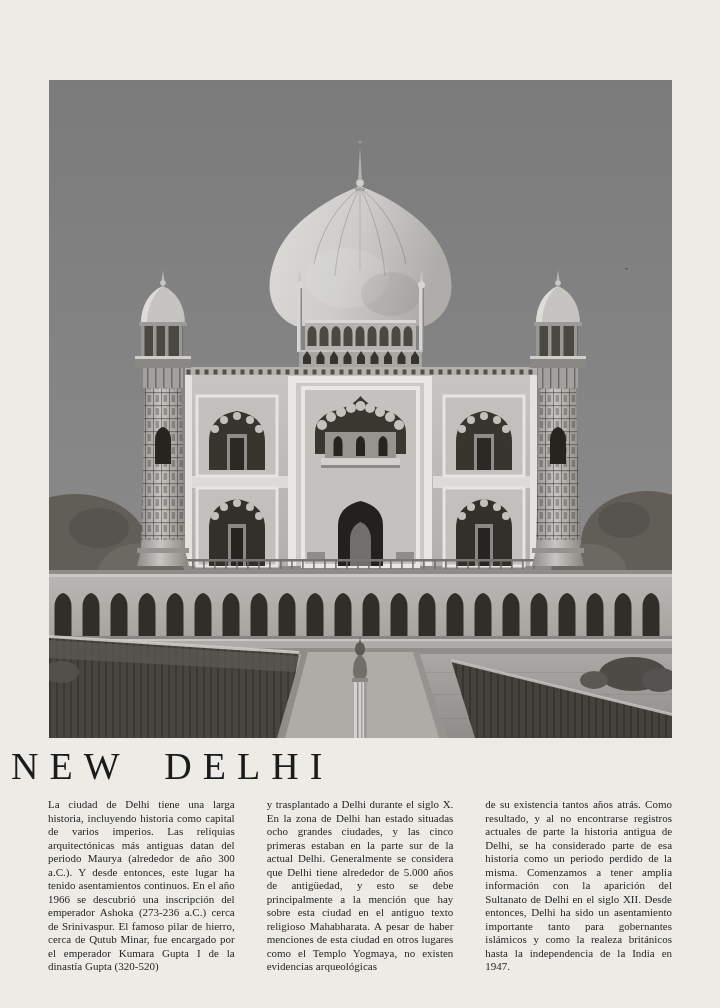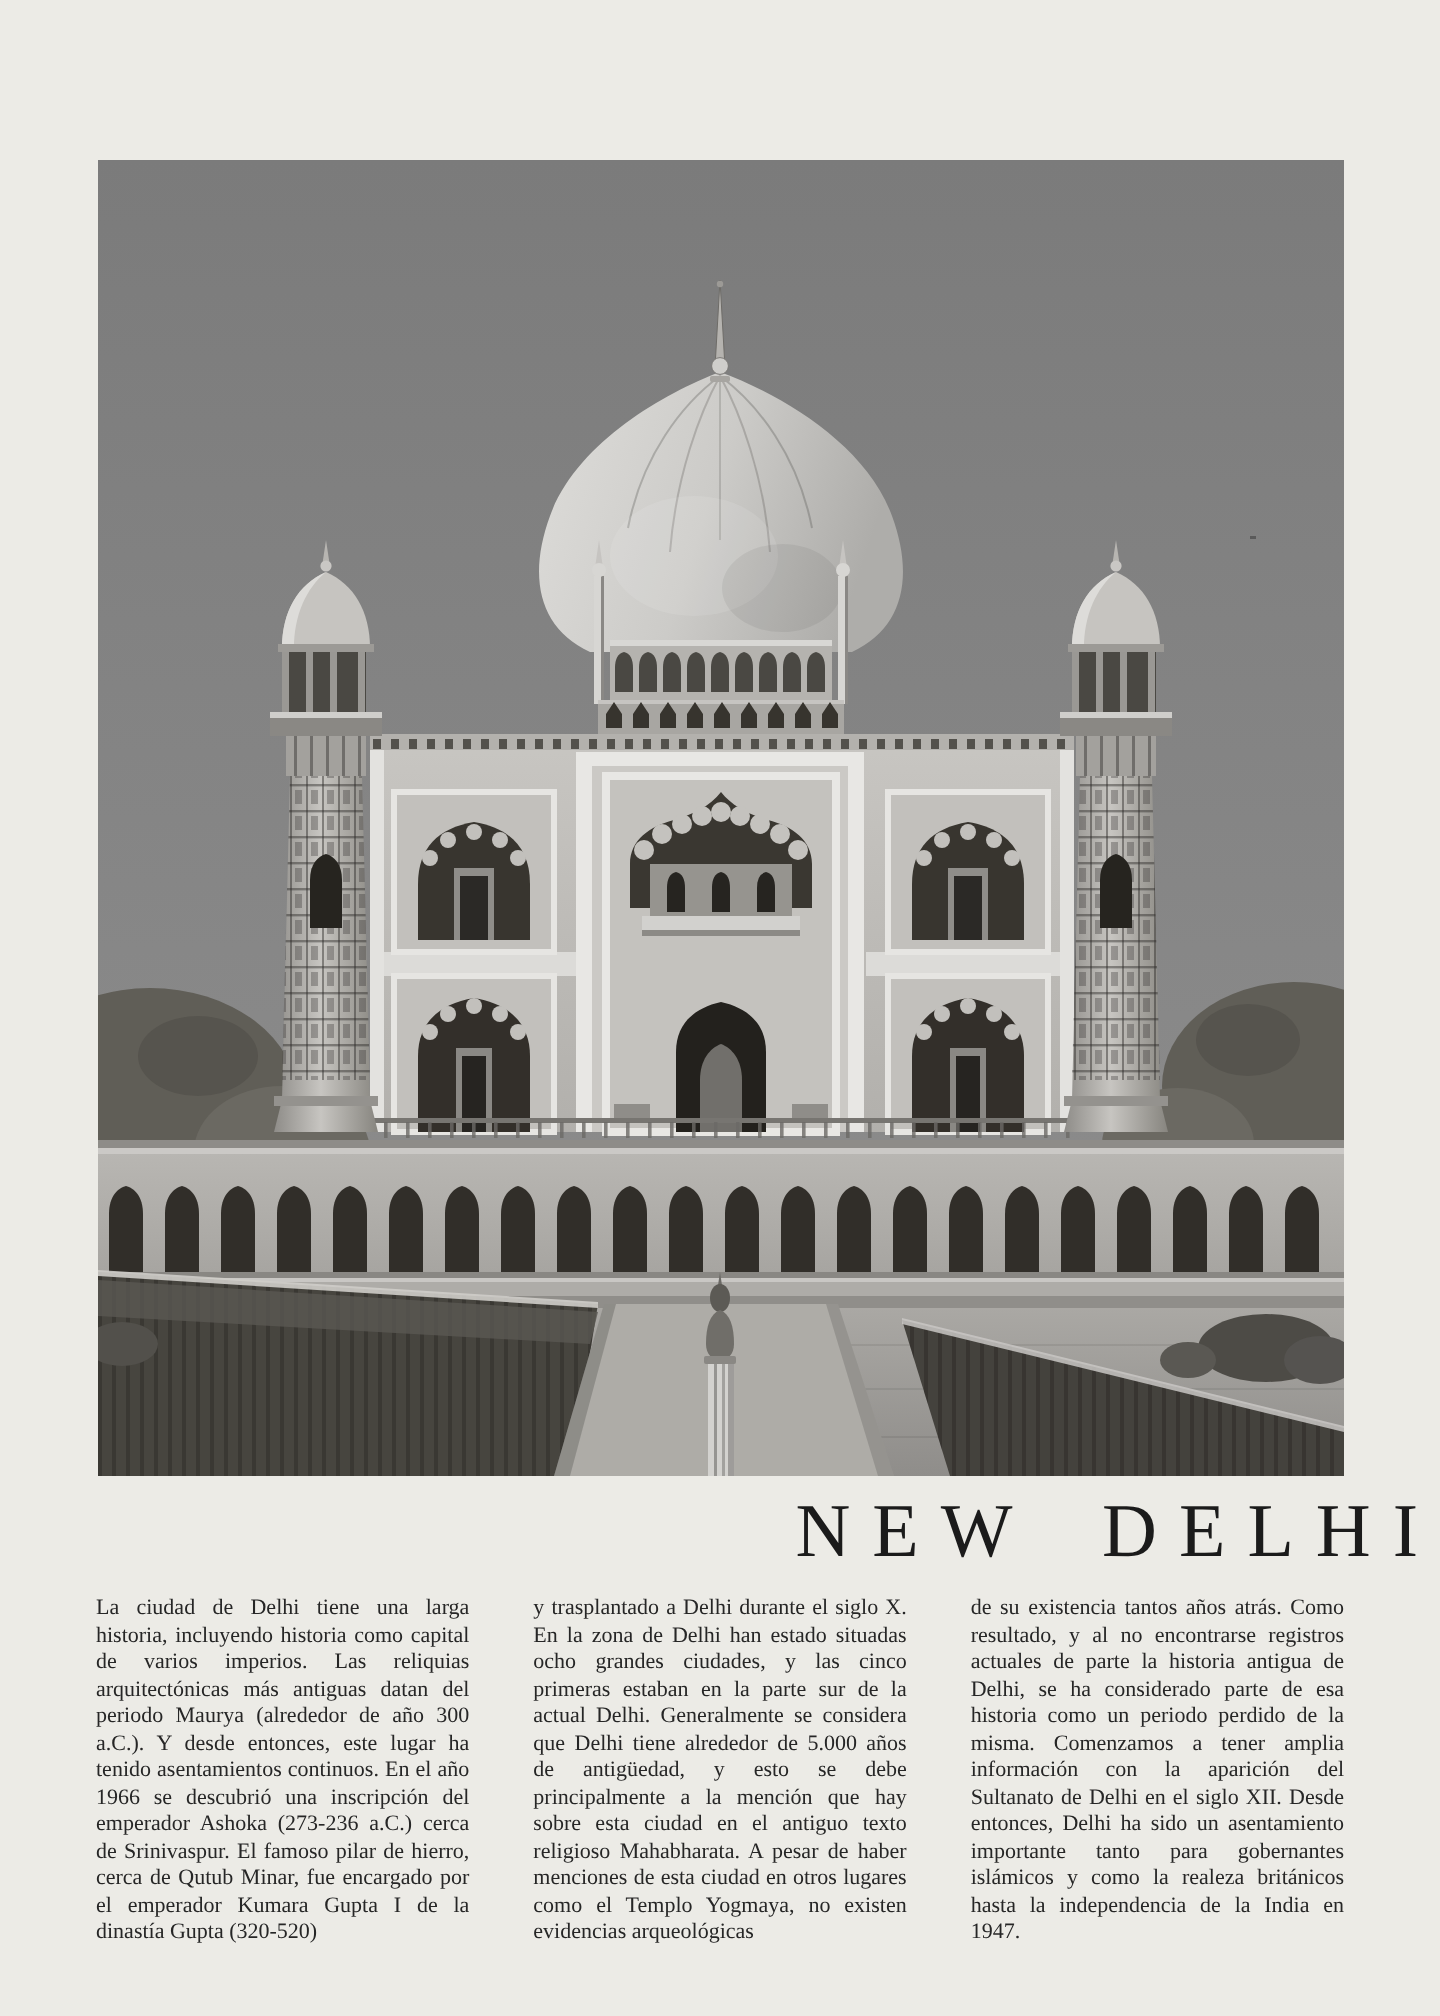--- a/index.html
+++ b/index.html
@@ -1,20 +1,20 @@
 <!DOCTYPE html>
 <html><head>
 <meta charset="utf-8">
 <style>
   html,body{margin:0;padding:0;}
   body{width:720px;height:1008px;background:#ecebe6;font-family:"Liberation Serif",serif;}
   .poster{position:relative;width:720px;height:1008px;background:#ecebe6;overflow:hidden;}
   .photo{position:absolute;left:49px;top:80px;width:623px;height:658px;margin:0;}
   .photo svg{display:block;width:623px;height:658px;}
-  .title{position:absolute;left:0;top:744px;width:720px;margin:0;text-align:right;
+  .title{position:absolute;left:0;top:744px;width:720px;margin:0;text-align:left;
          font-family:"Liberation Serif",serif;font-weight:400;color:#1b1b1b;
          font-size:38px;line-height:44px;letter-spacing:11px;padding-left:11px;box-sizing:border-box;
          word-spacing:14px;}
   .columns{position:absolute;left:48px;top:798px;width:624px;display:flex;gap:32px;justify-content:center;}
   .columns p{margin:0;width:198.6px;font-size:11px;line-height:13.5px;text-align:justify;
              color:#262626;font-family:"Liberation Serif",serif;}
 </style>
 </head>
 <body>
 

